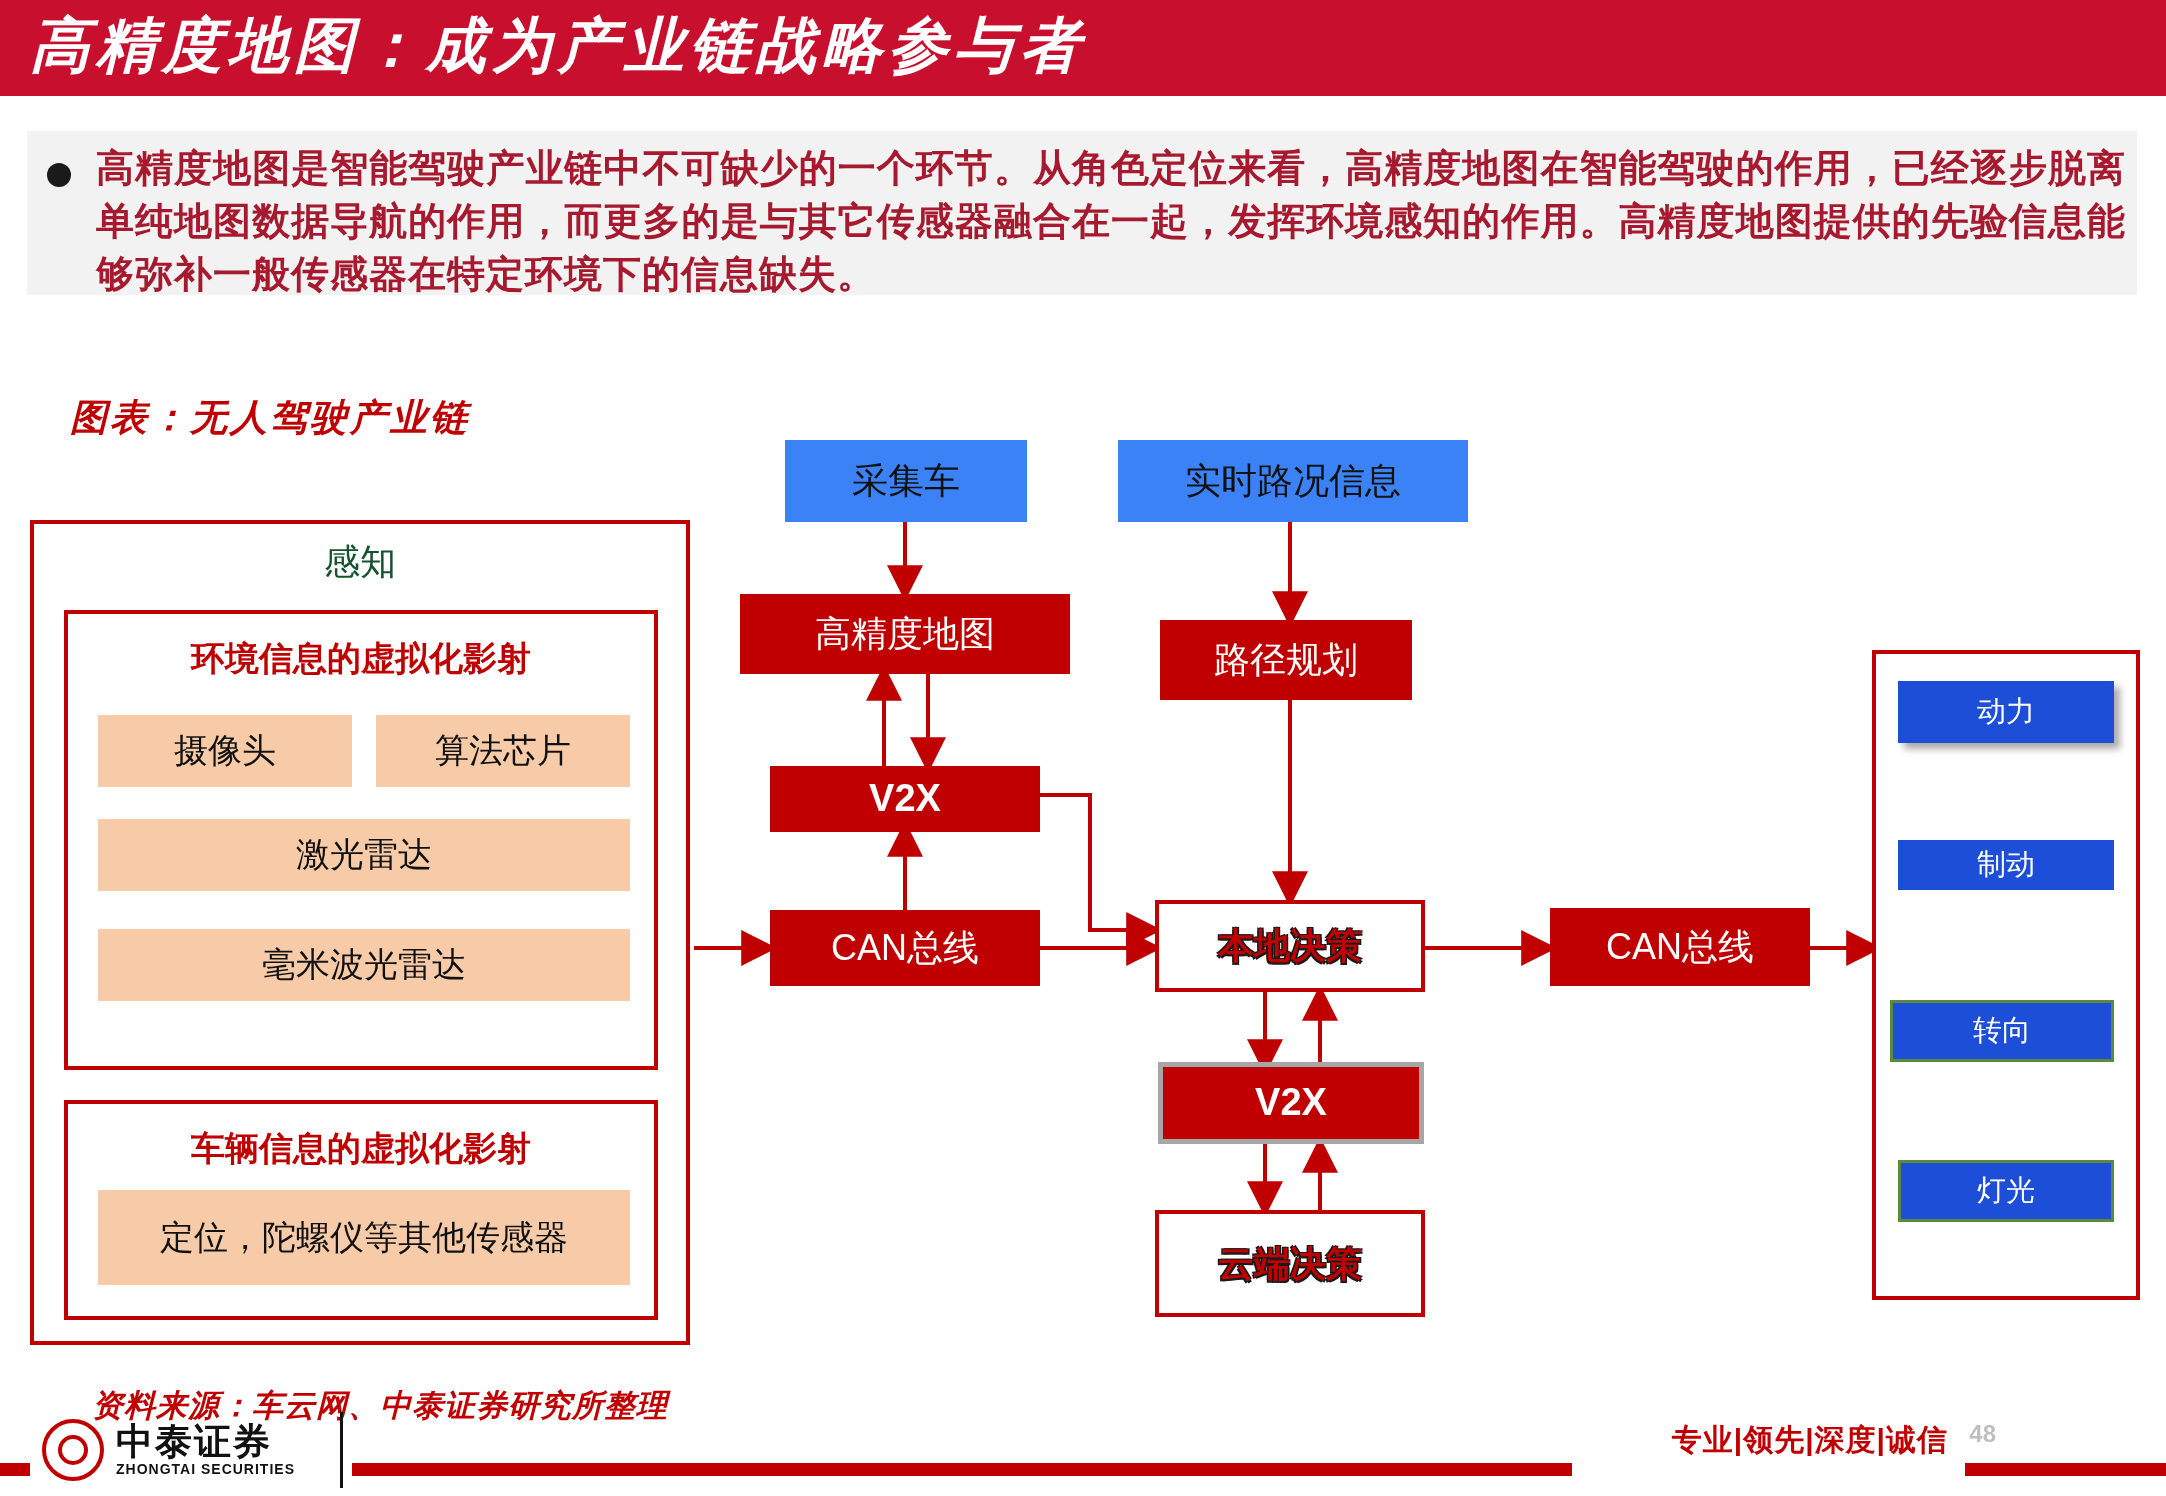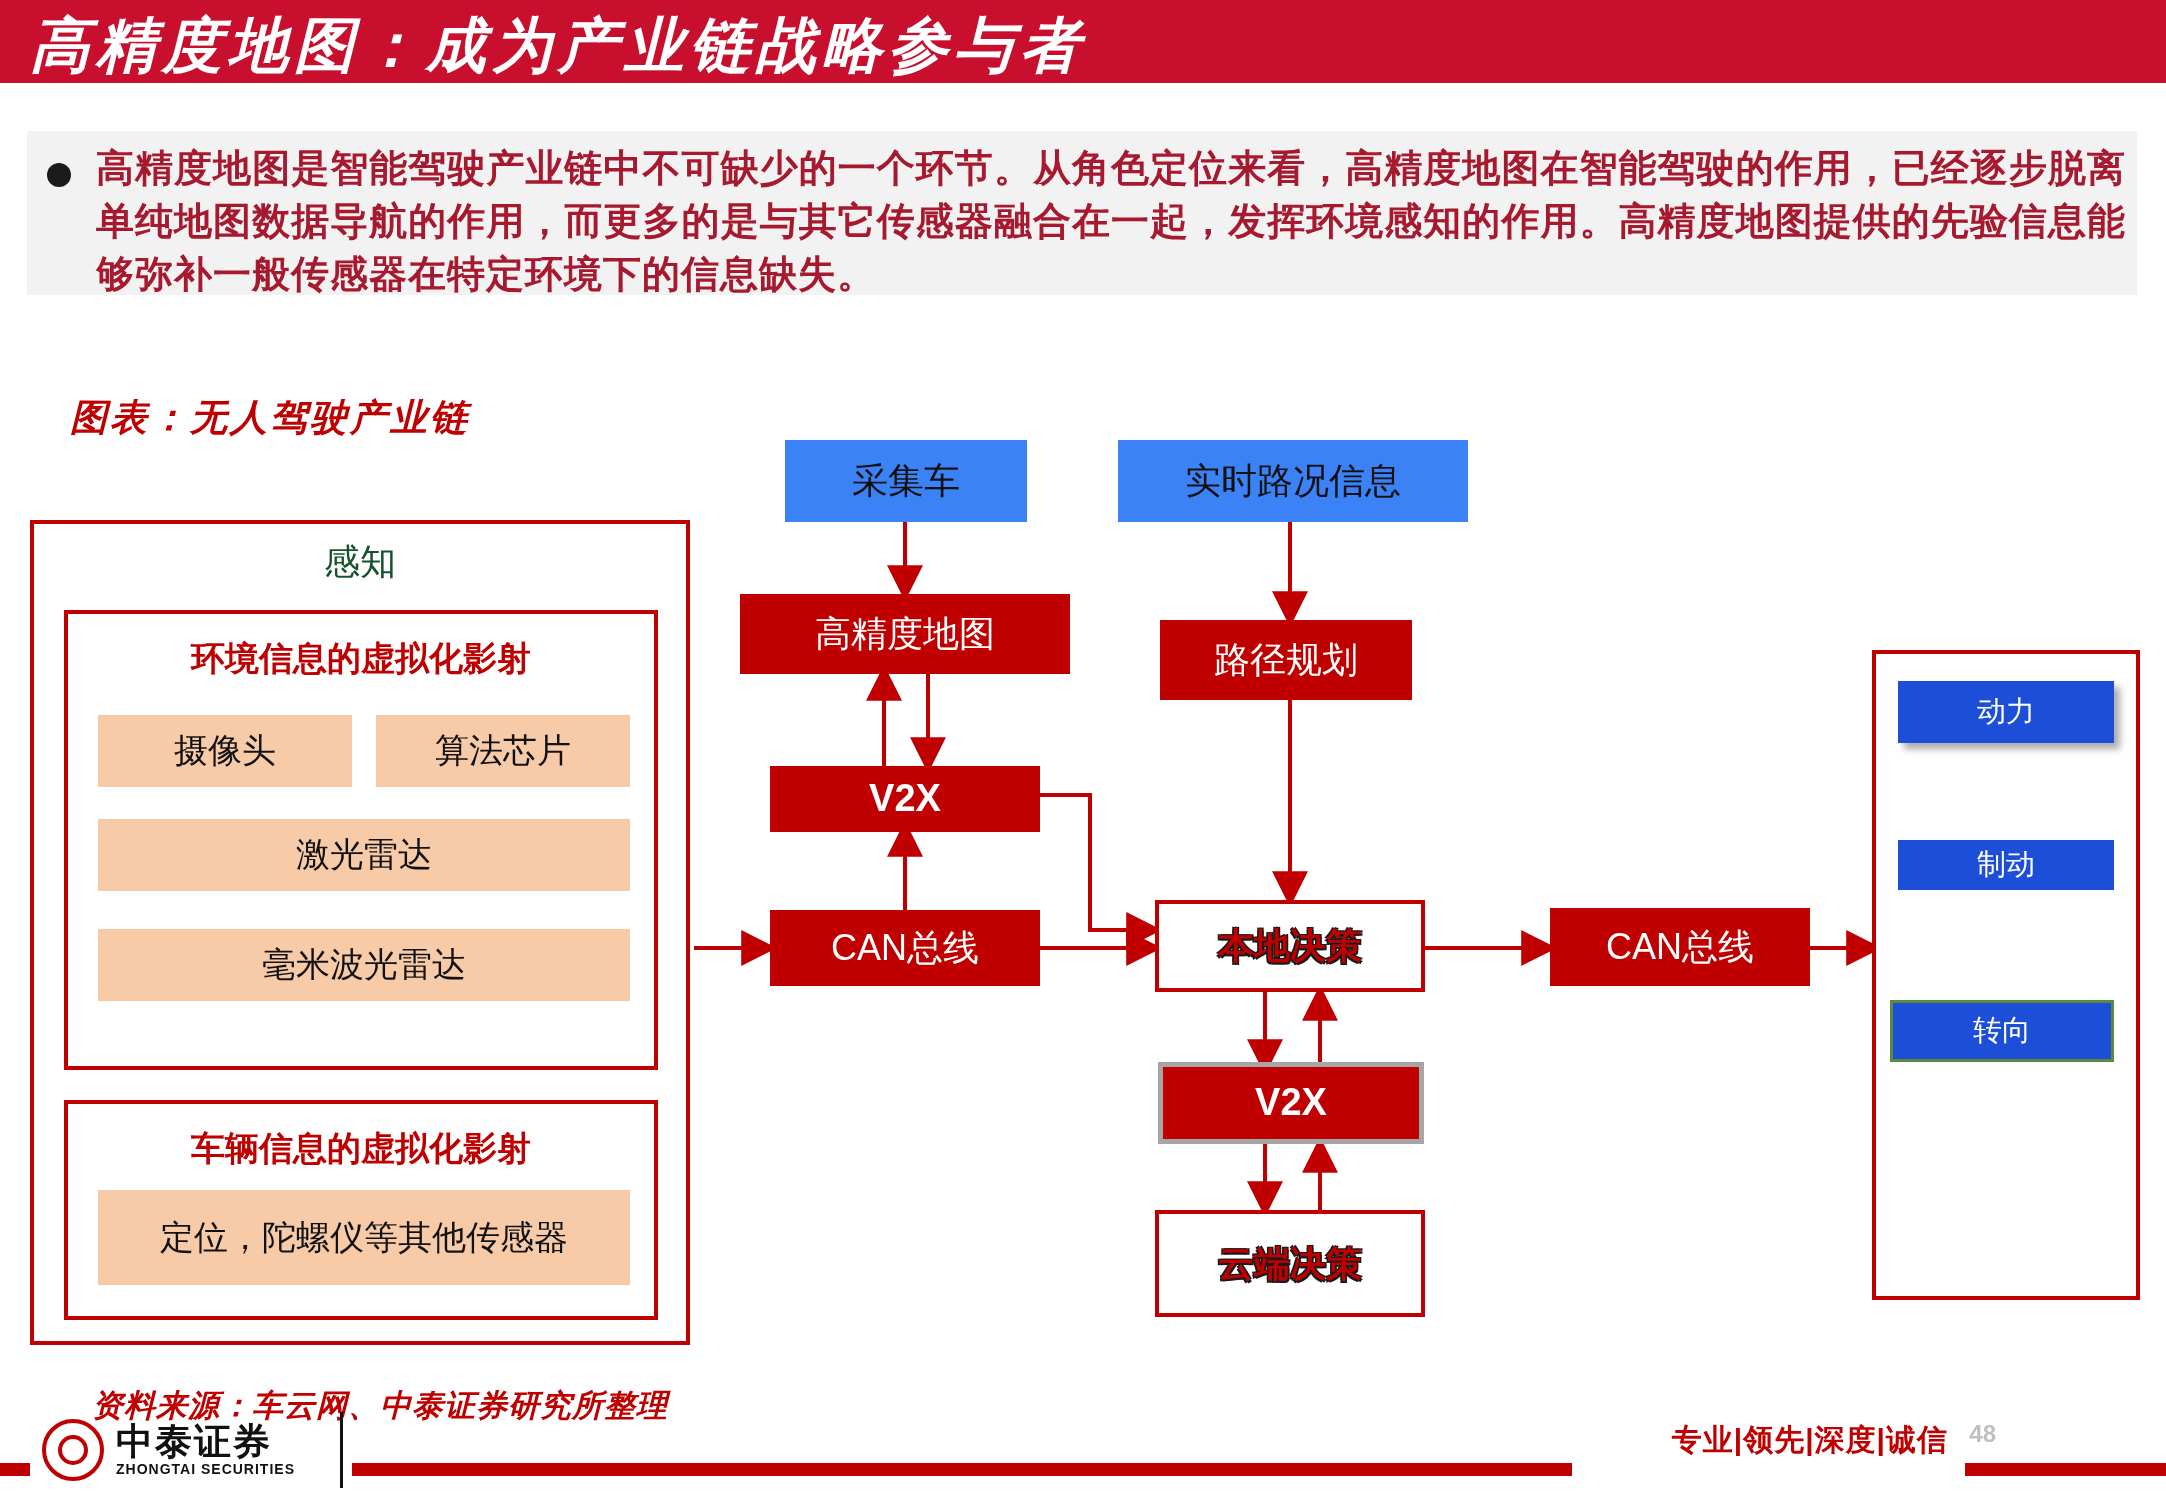--- a/index.html
+++ b/index.html
@@ -5,21 +5,21 @@
   html,body{margin:0;padding:0;}
   body{
     width:2166px;height:1496px;
     background:#ffffff;
     font-family:"Liberation Sans","DejaVu Sans",sans-serif;
     position:relative;overflow:hidden;
   }
 
   
   .title-bar{
-    position:absolute;left:0;top:0;width:2166px;height:83px;
+    position:absolute;left:0;top:0;width:2166px;height:96px;
     background:#C8102E;
   }
   .title-bar .title-text{
     position:absolute;left:30px;top:6px;
     color:#ffffff;
     font-family:"Liberation Serif","DejaVu Serif",serif;
     font-size:60px;font-weight:bold;letter-spacing:6px;
     font-style:italic;
     white-space:nowrap;
   }
@@ -236,20 +236,21 @@
   <div class="node white-box" style="left:1155px;top:900px;width:270px;height:92px;">本地决策</div>
   <div class="node shadow-box" style="left:1158px;top:1062px;width:266px;height:82px;">V2X</div>
   <div class="node white-box" style="left:1155px;top:1210px;width:270px;height:107px;">云端决策</div>
 
   <div class="node red-box" style="left:1550px;top:908px;width:260px;height:78px;">CAN总线</div>
 
   <div class="act-frame"></div>
   <div class="orange-box shadowed" style="left:1898px;top:681px;width:216px;height:62px;">动力</div>
   <div class="orange-box" style="left:1898px;top:840px;width:216px;height:50px;">制动</div>
   <div class="orange-box greenedge" style="left:1890px;top:1000px;width:224px;height:62px;">转向</div>
+  <div class="orange-box greenedge" style="left:1898px;top:1160px;width:216px;height:62px;">灯光</div>
 </div>
 
 <div class="source-text">资料来源：车云网、中泰证券研究所整理</div>
 <div class="page-num">48</div>
 
 <div class="footer-rule">
   <div class="rule-seg" style="left:0;top:0;width:30px;"></div>
   <div class="rule-seg" style="left:352px;top:0;width:1220px;"></div>
   <div class="rule-seg" style="left:1965px;top:0;width:201px;"></div>
 </div>

